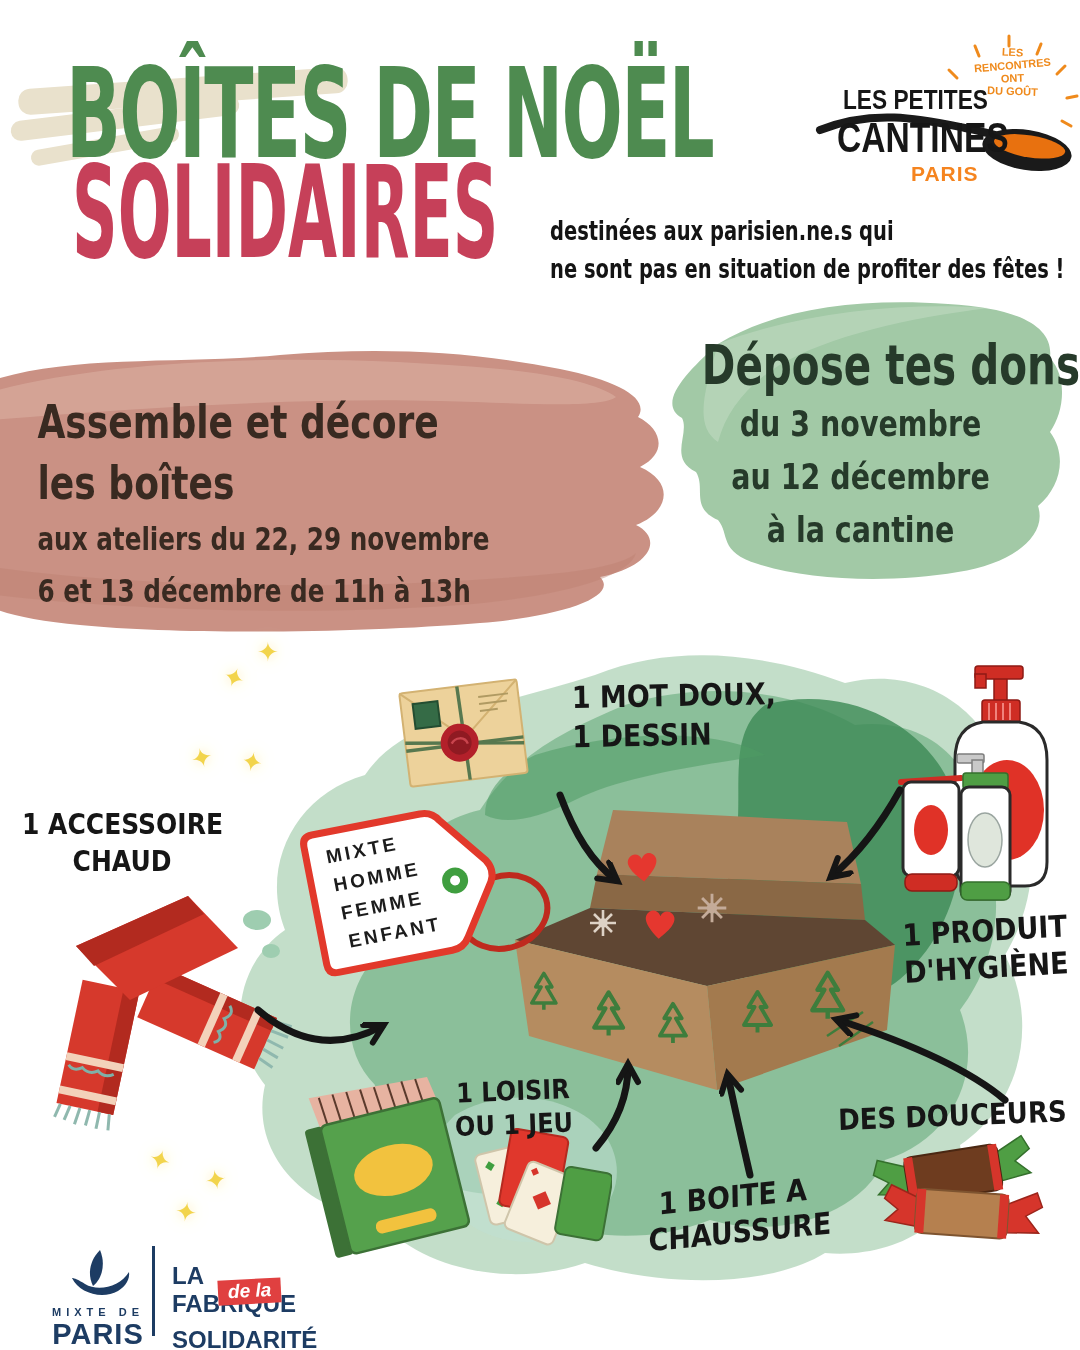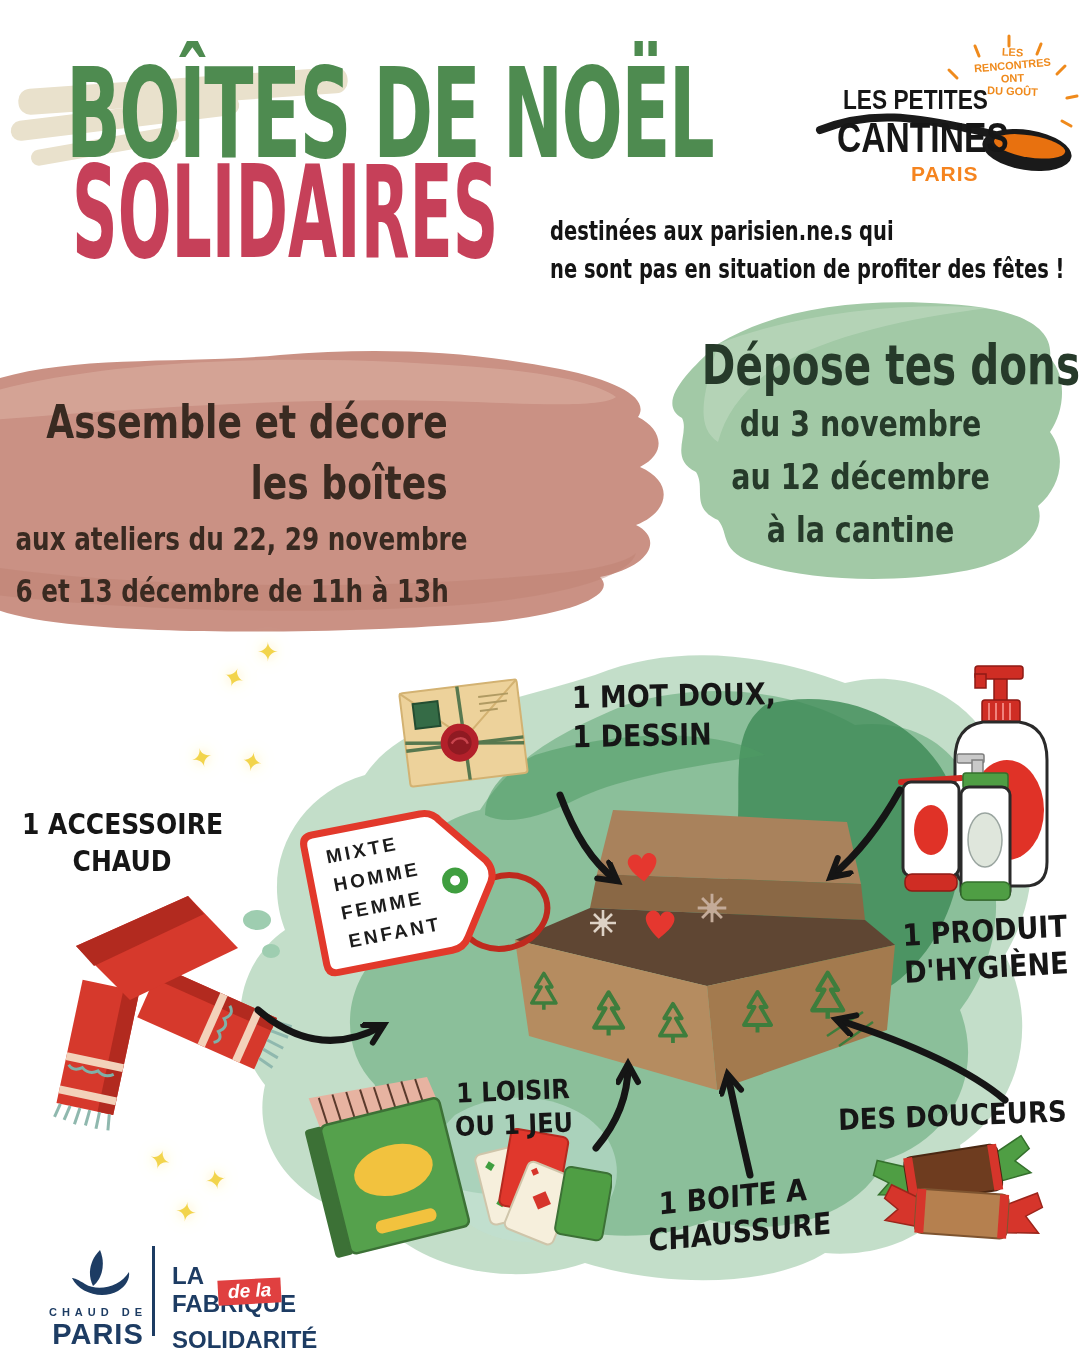--- a/index.html
+++ b/index.html
@@ -21,21 +21,21 @@
   .lpc-line1{left:28px;top:47px;font-size:27px;font-weight:bold;color:#161616;transform:scaleX(0.84);transform-origin:left;
              font-family:"Liberation Sans",sans-serif;letter-spacing:0px;white-space:nowrap;}
   .lpc-line2{left:22px;top:76px;font-size:42px;font-weight:bold;color:#161616;transform:scaleX(0.80);transform-origin:left;
              font-family:"Liberation Sans",sans-serif;white-space:nowrap;}
   .lpc-city{left:96px;top:124px;font-size:21px;font-weight:bold;color:#f5841f;font-family:"Liberation Sans",sans-serif;letter-spacing:1px;}
   .lpc-tag{left:140px;top:8px;width:115px;text-align:center;color:#ef8a1c;font-weight:bold;
            font-size:11px;line-height:13px;font-family:"Liberation Sans",sans-serif;}
   .lpc-tag div{white-space:nowrap;}
 
   
-  .pink-text{left:4px;top:392px;width:455px;text-align:right;color:#392a21;}
+  .pink-text{left:26px;top:392px;width:455px;text-align:left;color:#392a21;}
   .pink-title{font-size:38px;line-height:50px;transform:scale(0.95,1.22);transform-origin:top center;}
   .pink-detail{margin-top:22px;font-size:26px;line-height:41px;transform:scale(0.95,1.25);transform-origin:top center;white-space:nowrap;}
   .green-text{left:688px;top:330px;width:345px;text-align:center;color:#263a2a;}
   .green-title{font-size:44px;line-height:56px;transform:scale(0.92,1.25);transform-origin:top center;white-space:nowrap;}
   .green-detail{margin-top:12px;font-size:30px;line-height:44px;transform:scale(0.95,1.2);transform-origin:top center;white-space:nowrap;}
 
   
   .lbl{font-weight:bold;color:#161616;text-align:center;transform-origin:center;}
   .lbl div{white-space:nowrap;}
   .lbl-motdoux{left:572px;top:680px;width:210px;font-size:27px;line-height:35px;text-align:left;transform:scaleY(1.12) rotate(-1deg);}
@@ -400,21 +400,21 @@
     <div>DES DOUCEURS</div>
   </div>
 
   <div class="abs paris-logo">
     <svg width="72" height="52" viewBox="0 0 72 52">
       <g fill="#1d3c63">
         <path d="M38,2 C28,12 25,26 31,38 C40,31 44,16 38,2 Z"></path>
         <path d="M10,30 C17,45 40,52 56,43 C64,38 68,31 67,24 C58,39 36,44 23,36 C17,32 12,30 10,30 Z"></path>
       </g>
     </svg>
-    <div class="paris-villede">CHAUD DE</div>
+    <div class="paris-villede">MIXTE DE</div>
     <div class="paris-name">PARIS</div>
   </div>
   <div class="abs footer-divider"></div>
   <div class="abs fabrique">
     <div class="fabrique-l1">LA FABRIQUE</div>
     <div class="fabrique-script">de la</div>
     <div class="fabrique-l2">SOLIDARITÉ</div>
   </div>
 
 </div>

